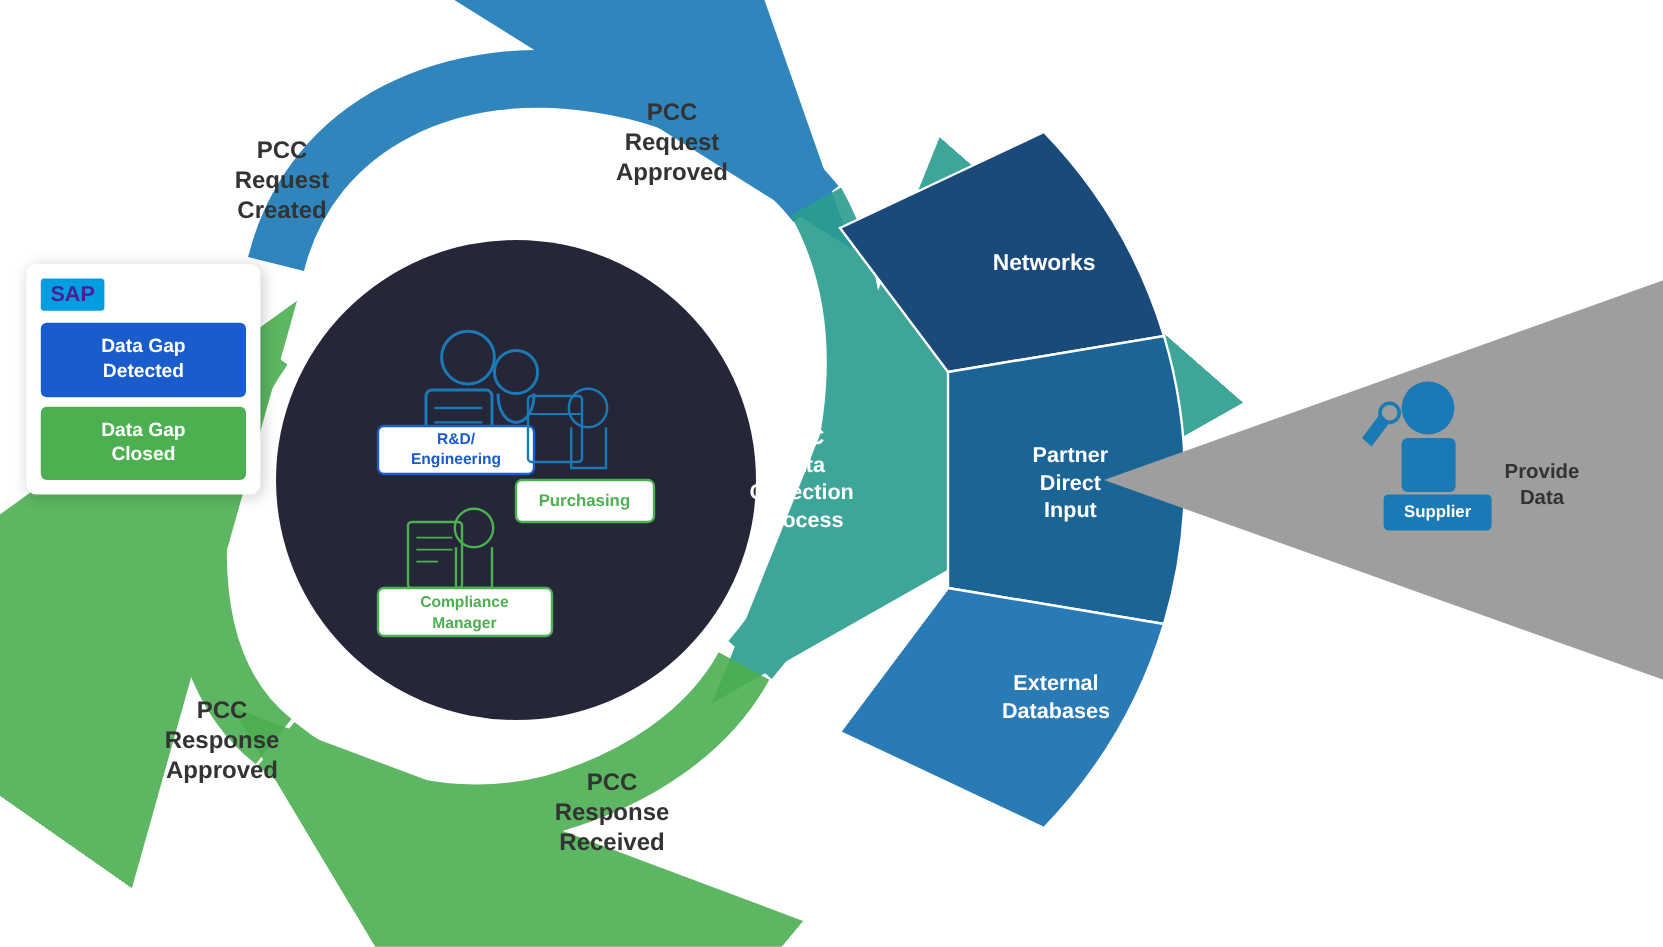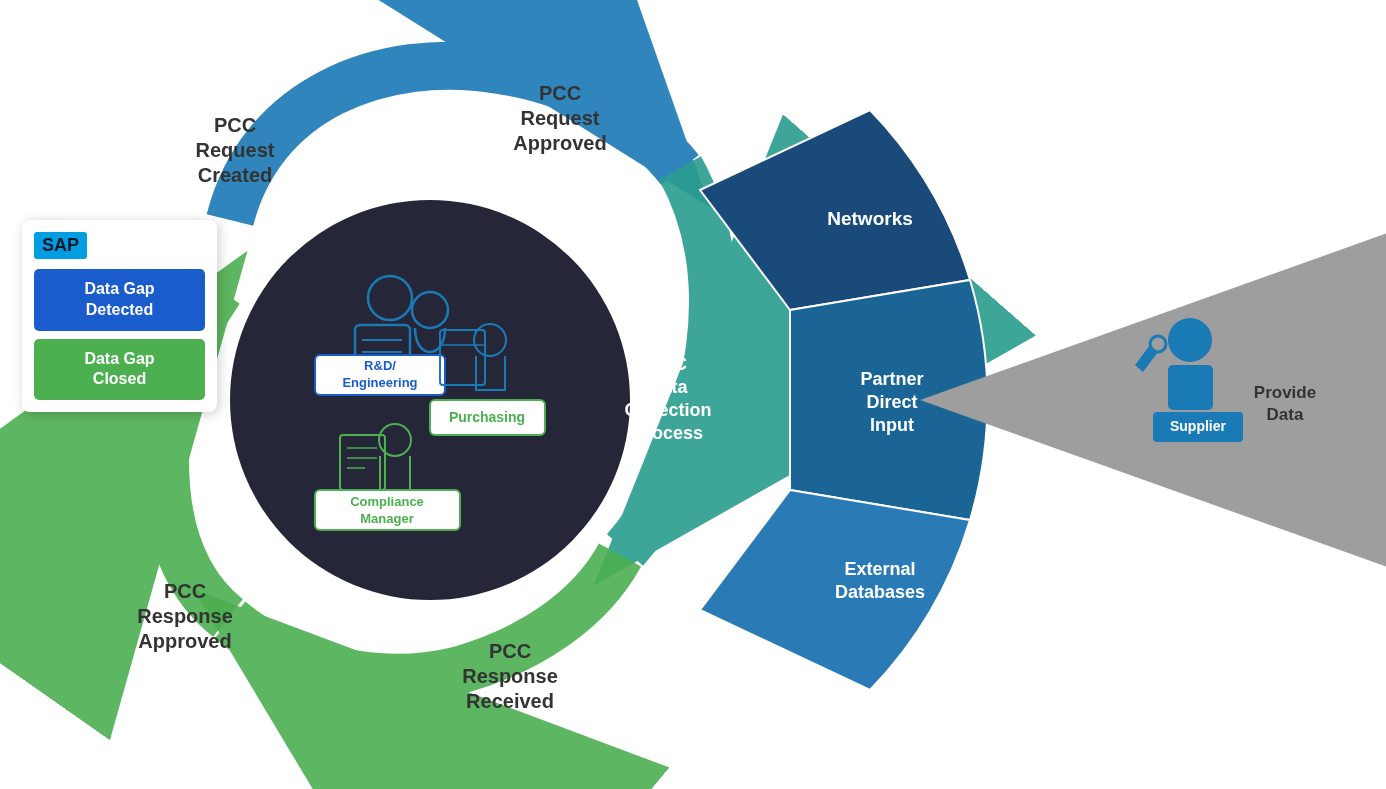--- a/index.html
+++ b/index.html
@@ -28,21 +28,21 @@
       top: 220px;
       width: 195px;
       background: white;
       border-radius: 8px;
       box-shadow: 2px 2px 12px rgba(0,0,0,0.2);
       padding: 12px;
       z-index: 10;
     }
     .sap-logo {
       background: #009de0;
-      color: #0f172a;
+      color: #4c1d95;
       font-size: 18px;
       font-weight: bold;
       padding: 3px 8px;
       border-radius: 3px;
       display: inline-block;
       margin-bottom: 10px;
     }
     .gap-detected {
       background: #1a5ccc;
       color: white;

